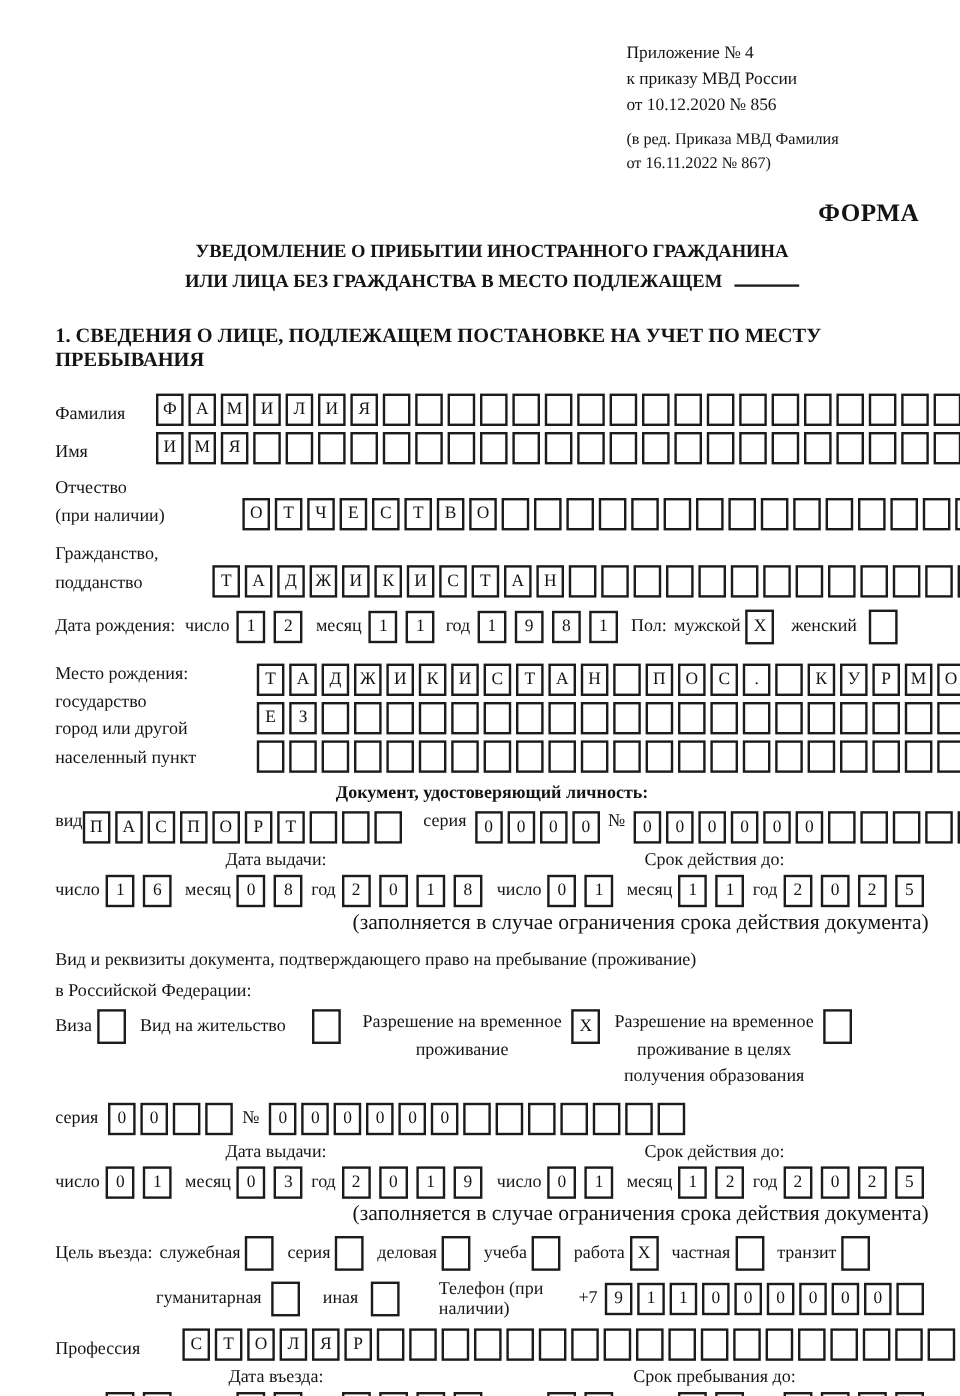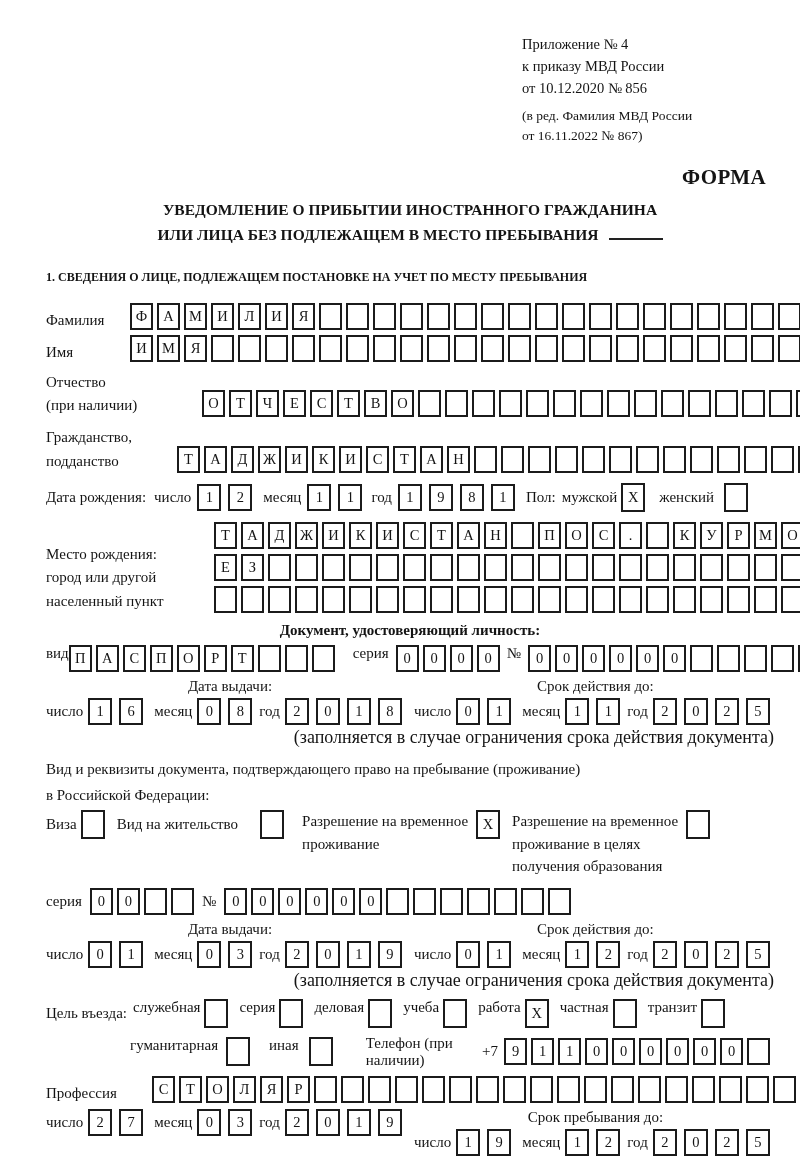--- a/index.html
+++ b/index.html
@@ -7,69 +7,69 @@
     width:800px;min-height:1163px;box-sizing:border-box;
     padding:34px 26px 30px 46px;background:#fff;color:#141414;
     font-family:"Liberation Serif","DejaVu Serif",serif;font-size:15px;
     position:relative;overflow:hidden;
   }
   .ref{margin-left:auto;width:252px;font-size:14.5px;line-height:1.5;}
   .ref .sub{font-size:13.5px;margin-top:7px;line-height:1.45;}
   .forma{text-align:right;font-weight:bold;font-size:21px;margin:20px 8px 6px 0;letter-spacing:.4px;}
   .title{text-align:center;font-weight:bold;font-size:15.5px;line-height:1.6;margin-top:8px;}
   .blank{display:inline-block;width:54px;height:13px;border-bottom:2.5px solid #222;margin-left:10px;}
-  .sec{font-weight:bold;font-size:12px;margin:22px 0 18px;}
+  .sec{font-weight:bold;font-size:17px;margin:22px 0 18px;}
   .row{display:flex;align-items:flex-end;margin-bottom:5px;}
   .lbl{flex:none;font-size:15px;line-height:1.35;padding-top:4px;}
   .lbl.tight{line-height:1.55;}
   .boxes{display:flex;flex:none;flex-wrap:nowrap;}
   .box{flex:none;width:19px;height:23px;border:2px solid #1b1b1b;margin-right:4px;
        text-align:center;line-height:23px;font-size:14.5px;}
   .dgap .box{margin-right:7px;width:20px;}
   .cb{flex:none;display:inline-block;width:20px;height:25px;border:2px solid #1b1b1b;
       text-align:center;line-height:25px;font-size:14.5px;vertical-align:middle;margin:0 4px;}
   .stack{display:flex;flex-direction:column;gap:5px;}
   .dates{display:flex;margin-bottom:2px;}
   .dcol-l{width:368px;flex:none;}
   .dcol-r{flex:none;}
   .dtitle{text-align:center;font-size:15px;margin-bottom:3px;}
   .dline{display:flex;align-items:center;}
   .dline .word{margin-right:5px;}
   .note-r{text-align:right;font-size:18px;margin:1px 0 8px;}
   .para{font-size:15px;line-height:1.75;margin:4px 0 2px;}
   .opts{display:flex;align-items:flex-start;margin:2px 0 10px;}
   .opt{display:flex;align-items:flex-start;}
-  .opt .ol{text-align:left;line-height:1.5;}
+  .opt .ol{text-align:center;line-height:1.5;}
   .purpose-line{display:flex;align-items:center;flex-wrap:nowrap;margin-bottom:7px;}
   .purpose-line .pl{margin-right:6px;}
-  .pitem{display:flex;align-items:flex-start;margin-right:7px;}
+  .pitem{display:flex;align-items:center;margin-right:7px;}
   .mt6{margin-top:6px;} .mt10{margin-top:10px;}
   .gap8{width:8px;flex:none;} .gap14{width:14px;flex:none;} .gap22{width:22px;flex:none;} .gap40{width:40px;flex:none;}
   .center-b{text-align:center;font-weight:bold;font-size:15px;margin:9px 0 6px;}
 </style>
 </head>
 <body>
 
 <div class="page">
 
   <div class="ref">
     <div>Приложение № 4</div>
     <div>к приказу МВД России</div>
     <div>от 10.12.2020 № 856</div>
     <div class="sub">
-      <div>(в ред. Фамилия МВД России</div>
+      <div>(в ред. Приказа МВД Фамилия</div>
       <div>от 16.11.2022 № 867)</div>
     </div>
   </div>
 
   <div class="forma">ФОРМА</div>
 
   <div class="title">
     <div>УВЕДОМЛЕНИЕ О ПРИБЫТИИ ИНОСТРАННОГО ГРАЖДАНИНА</div>
-    <div><span>ИЛИ ЛИЦА БЕЗ ПОДЛЕЖАЩЕМ В МЕСТО ПРЕБЫВАНИЯ</span><span class="blank"></span></div>
+    <div><span>ИЛИ ЛИЦА БЕЗ ГРАЖДАНСТВА В МЕСТО ПОДЛЕЖАЩЕМ</span><span class="blank"></span></div>
   </div>
 
   <div class="sec">1. СВЕДЕНИЯ О ЛИЦЕ, ПОДЛЕЖАЩЕМ ПОСТАНОВКЕ НА УЧЕТ ПО МЕСТУ ПРЕБЫВАНИЯ</div>
 
   <div class="row">
     <div class="lbl" style="width:84px">Фамилия</div>
     <div class="boxes">
         <span class="box">Ф</span>
         <span class="box">А</span>
         <span class="box">М</span>
@@ -216,20 +216,21 @@
     <span style="margin-left:4px">Пол:</span>
     <span style="margin-left:6px">мужской</span>
     <span class="cb">X</span>
     <span style="margin-left:10px">женский</span>
     <span class="cb" style="margin-left:10px"></span>
   </div>
 
   <div class="row mt10">
     <div class="lbl tight" style="width:168px">
       <div>Место рождения:</div>
+      <div>государство</div>
       <div>город или другой</div>
       <div>населенный пункт</div>
     </div>
     <div class="stack">
       <div class="boxes">
           <span class="box">Т</span>
           <span class="box">А</span>
           <span class="box">Д</span>
           <span class="box">Ж</span>
           <span class="box">И</span>
@@ -583,20 +584,21 @@
         <span class="box"></span>
         <span class="box"></span>
         <span class="box"></span>
         <span class="box"></span>
         <span class="box"></span>
       </div>
   </div>
 
   <div class="dates mt6">
     <div class="dcol-l">
+      <div class="dtitle">Дата въезда:</div>
       <div class="dline">
         <span class="word">число</span>
         <span class="boxes dgap">
             <span class="box">2</span>
             <span class="box">7</span>
           </span>
         <span class="word" style="margin-left:4px">месяц</span>
         <span class="boxes dgap">
             <span class="box">0</span>
             <span class="box">3</span>

